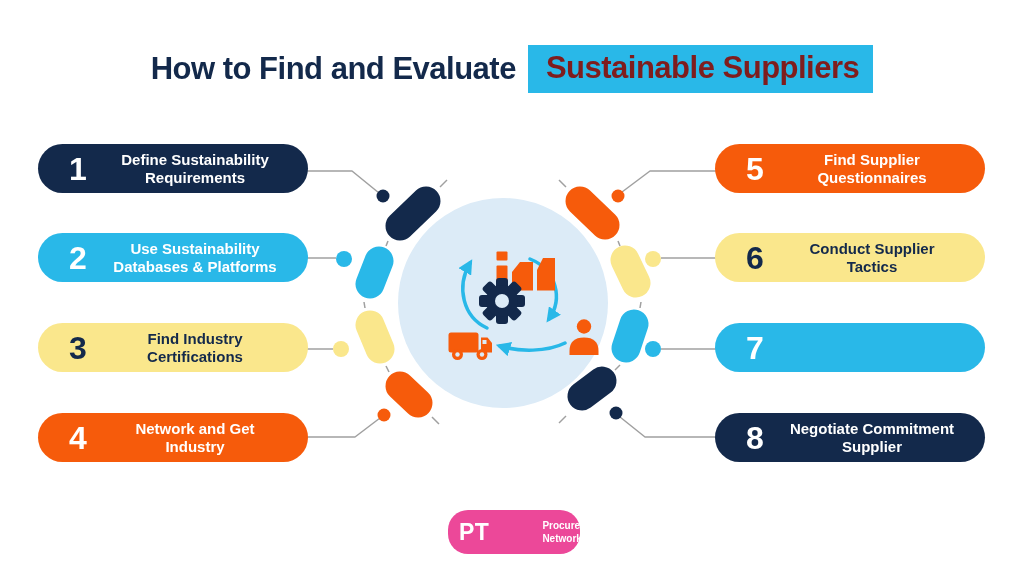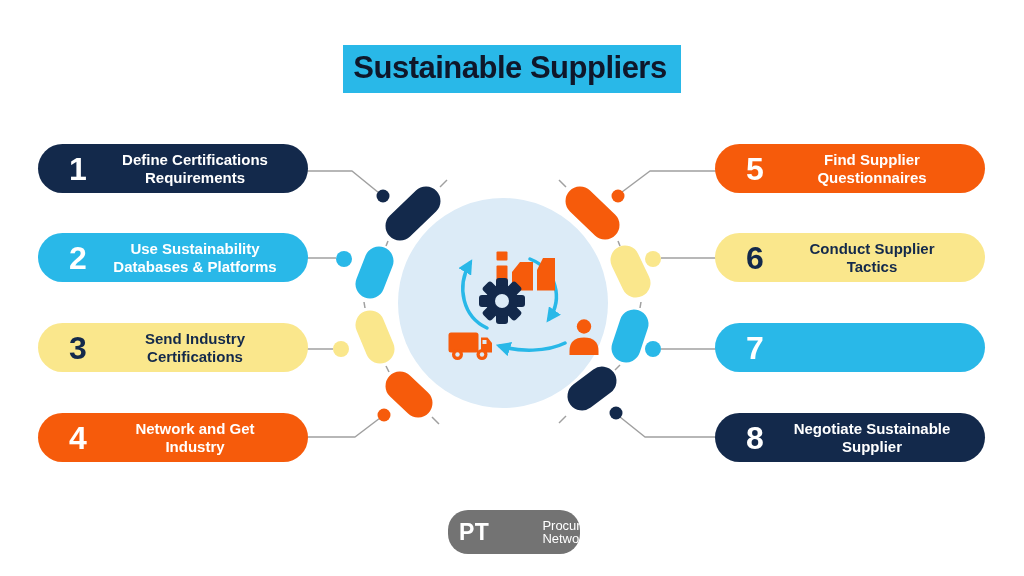--- a/index.html
+++ b/index.html
@@ -9,22 +9,22 @@
   }
   
   .title-row{
     position:absolute;left:0;top:44px;width:1024px;height:50px;
     display:flex;align-items:center;justify-content:center;gap:12px;
   }
   .title-plain{
     color:#13294B;font-size:31px;font-weight:bold;letter-spacing:-0.5px;white-space:nowrap;
   }
   .title-highlight{
-    background:#29B8E8;color:#0f172a;font-size:31px;font-weight:bold;letter-spacing:-0.5px;
-    padding:5px 14px 7px 10px;white-space:nowrap;
+    background:#29B8E8;color:#7f1d1d;font-size:31px;font-weight:bold;letter-spacing:-0.5px;
+    padding:5px 14px 7px 18px;white-space:nowrap;
   }
   
   .pill{
     position:absolute;width:270px;height:49px;border-radius:25px;
     display:flex;align-items:center;
   }
   .pill .num{
     width:52px;margin-left:14px;text-align:center;
     font-size:32px;font-weight:bold;line-height:1;
   }
@@ -42,26 +42,26 @@
   .p4{left:38px;top:413px;}
   .p5{left:715px;top:144px;}
   .p6{left:715px;top:233px;}
   .p7{left:715px;top:323px;}
   .p8{left:715px;top:413px;}
   
   .diagram{position:absolute;left:0;top:0;}
   
   .logo{
     position:absolute;left:448px;top:510px;width:132px;height:44px;
-    background:#737373;border-radius:20px;color:#fff;
+    background:#ec4899;border-radius:20px;color:#fff;
     display:flex;align-items:center;box-sizing:border-box;padding-left:11px;
   }
   .logo .abbr{font-size:23px;font-weight:bold;letter-spacing:0.5px;}
   .logo .div{width:1px;height:27px;background:#ffffff;margin:0 7px 0 6px;}
-  .logo .words{font-size:13px;line-height:13px;font-weight:normal;margin-left:40px;}
+  .logo .words{font-size:10px;line-height:13px;font-weight:bold;margin-left:40px;}
 </style>
 </head>
 <body>
 
 <div class="stage">
 
   <svg class="diagram" width="1024" height="576" viewBox="0 0 1024 576">
     <defs>
       <marker id="ah" viewBox="0 0 10 10" refX="7" refY="5" markerWidth="4.2" markerHeight="4.2" orient="auto-start-reverse">
         <path d="M0,0 L10,5 L0,10 z" fill="#29B8E8"></path>
@@ -150,53 +150,54 @@
       <circle cx="482" cy="354.5" r="2.2" fill="#DCEBF7"></circle>
     </g>
 
     <g fill="#F65B0B">
       <circle cx="584" cy="326.5" r="7.2"></circle>
       <path d="M569.5,355 L569.5,351 Q569.5,337.5 584,337.5 Q598.5,337.5 598.5,351 L598.5,355 Z"></path>
     </g>
   </svg>
 
   <div class="title-row">
+    <span class="title-plain">How to Find and Evaluate</span>
     <span class="title-highlight">Sustainable Suppliers</span>
   </div>
 
   <div class="pill navy p1">
     <span class="num">1</span>
-    <span class="lbl"><span>Define Certifications</span><br><span>Requirements</span></span>
+    <span class="lbl"><span>Define Sustainability</span><br><span>Requirements</span></span>
   </div>
   <div class="pill cyan p2">
     <span class="num">2</span>
     <span class="lbl"><span>Use Sustainability</span><br><span>Databases &amp; Platforms</span></span>
   </div>
   <div class="pill yellow p3">
     <span class="num">3</span>
-    <span class="lbl"><span>Send Industry</span><br><span>Certifications</span></span>
+    <span class="lbl"><span>Find Industry</span><br><span>Certifications</span></span>
   </div>
   <div class="pill orange p4">
     <span class="num">4</span>
     <span class="lbl"><span>Network and Get</span><br><span>Industry</span></span>
   </div>
   <div class="pill orange p5">
     <span class="num">5</span>
     <span class="lbl"><span>Find Supplier</span><br><span>Questionnaires</span></span>
   </div>
   <div class="pill yellow p6">
     <span class="num">6</span>
     <span class="lbl"><span>Conduct Supplier</span><br><span>Tactics</span></span>
   </div>
   <div class="pill cyan p7">
     <span class="num">7</span>
   </div>
   <div class="pill navy p8">
     <span class="num">8</span>
-    <span class="lbl"><span>Negotiate Sustainable</span><br><span>Supplier</span></span>
+    <span class="lbl"><span>Negotiate Commitment</span><br><span>Supplier</span></span>
   </div>
 
   <div class="logo">
     <span class="abbr">PT</span>
     <span class="div"></span>
     <span class="words">
       <span>Procurement</span><br><span>Network</span>
     </span>
   </div>
 

